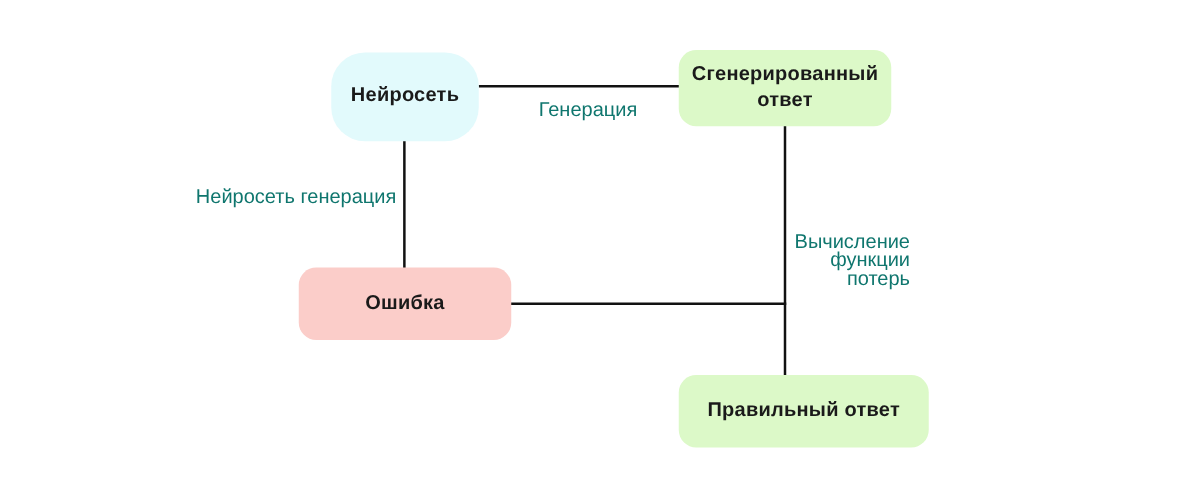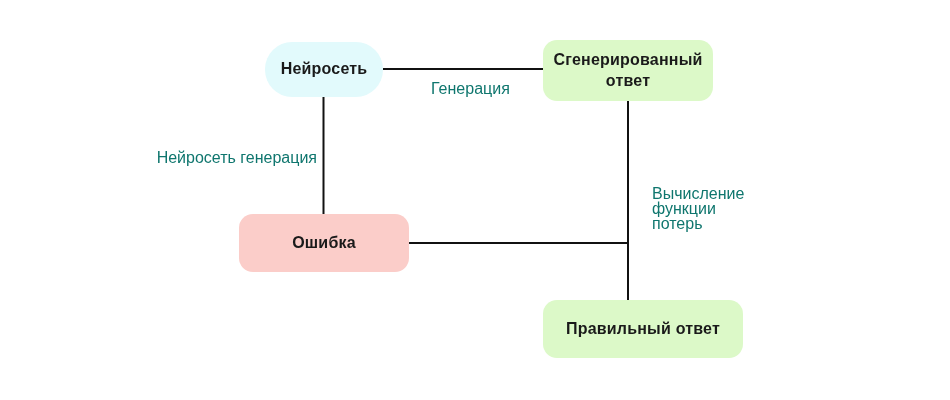--- a/index.html
+++ b/index.html
@@ -31,21 +31,21 @@
     text-align: center;
     box-sizing: border-box;
     font-size: 16px;
     font-weight: 600;
     letter-spacing: 0.2px;
     color: #1a1a1a;
     line-height: 1.3;
   }
   #node-neural-network {
     left: 265px; top: 42px;
-    width: 118px; height: 55px;
+    width: 118px; height: 71px;
     border-radius: 27px;
     text-align: right;
   }
   #node-generated-answer {
     left: 543px; top: 40px;
     width: 170px; height: 61px;
     border-radius: 14px;
     padding: 0 14px;
   }
   #node-error {
@@ -66,23 +66,23 @@
   }
   #label-generation {
     left: 431px; top: 81px;
     white-space: nowrap;
   }
   #label-back-generation {
     right: 633px; top: 150px;
     white-space: nowrap;
   }
   #label-loss {
-    left: 652px; top: 186px;
+    left: 616px; top: 186px;
     width: 112px;
-    text-align: left;
+    text-align: right;
   }
 </style>
 </head>
 <body>
 
 <div class="canvas">
 
   <svg class="edges-layer" viewBox="0 0 950 400" xmlns="http://www.w3.org/2000/svg">
     <line x1="383" y1="69" x2="544" y2="69" stroke-width="2" stroke="#111111"></line>
     <line x1="323.5" y1="96" x2="323.5" y2="215" stroke-width="2" stroke="#111111"></line>

